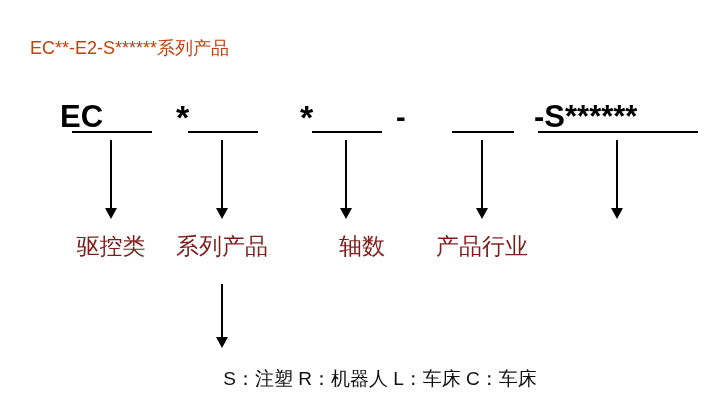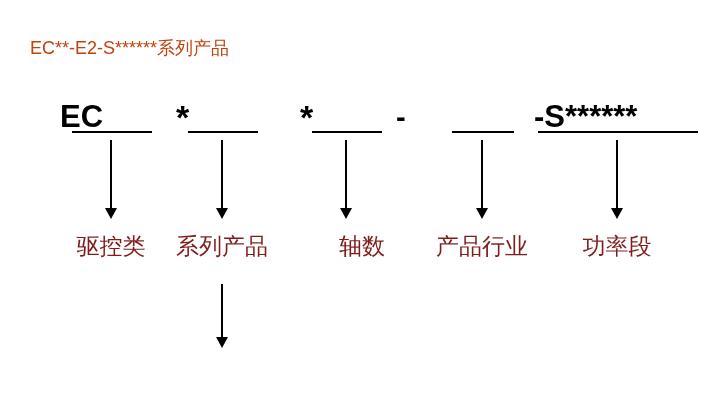--- a/index.html
+++ b/index.html
@@ -124,16 +124,16 @@
   <div class="abs arrow-line" style="left:616px;top:140px;height:70px;"></div>
   <div class="abs arrow-head" style="left:611px;top:208px;"></div>
 
   <div class="abs arrow-line" style="left:221px;top:284px;height:55px;"></div>
   <div class="abs arrow-head" style="left:216px;top:337px;"></div>
 
   <div class="abs label" style="left:61px;width:100px;">驱控类</div>
   <div class="abs label" style="left:162px;width:120px;">系列产品</div>
   <div class="abs label" style="left:322px;width:80px;">轴数</div>
   <div class="abs label" style="left:422px;width:120px;">产品行业</div>
-  <div class="abs label" style="left:567px;width:100px;">功率段</div>
 
+  <div class="abs legend" style="left:160px;width:440px;">S：注塑  R：机器人 L：车床  C：车床</div>
 
 </div>
 
 </body></html>

